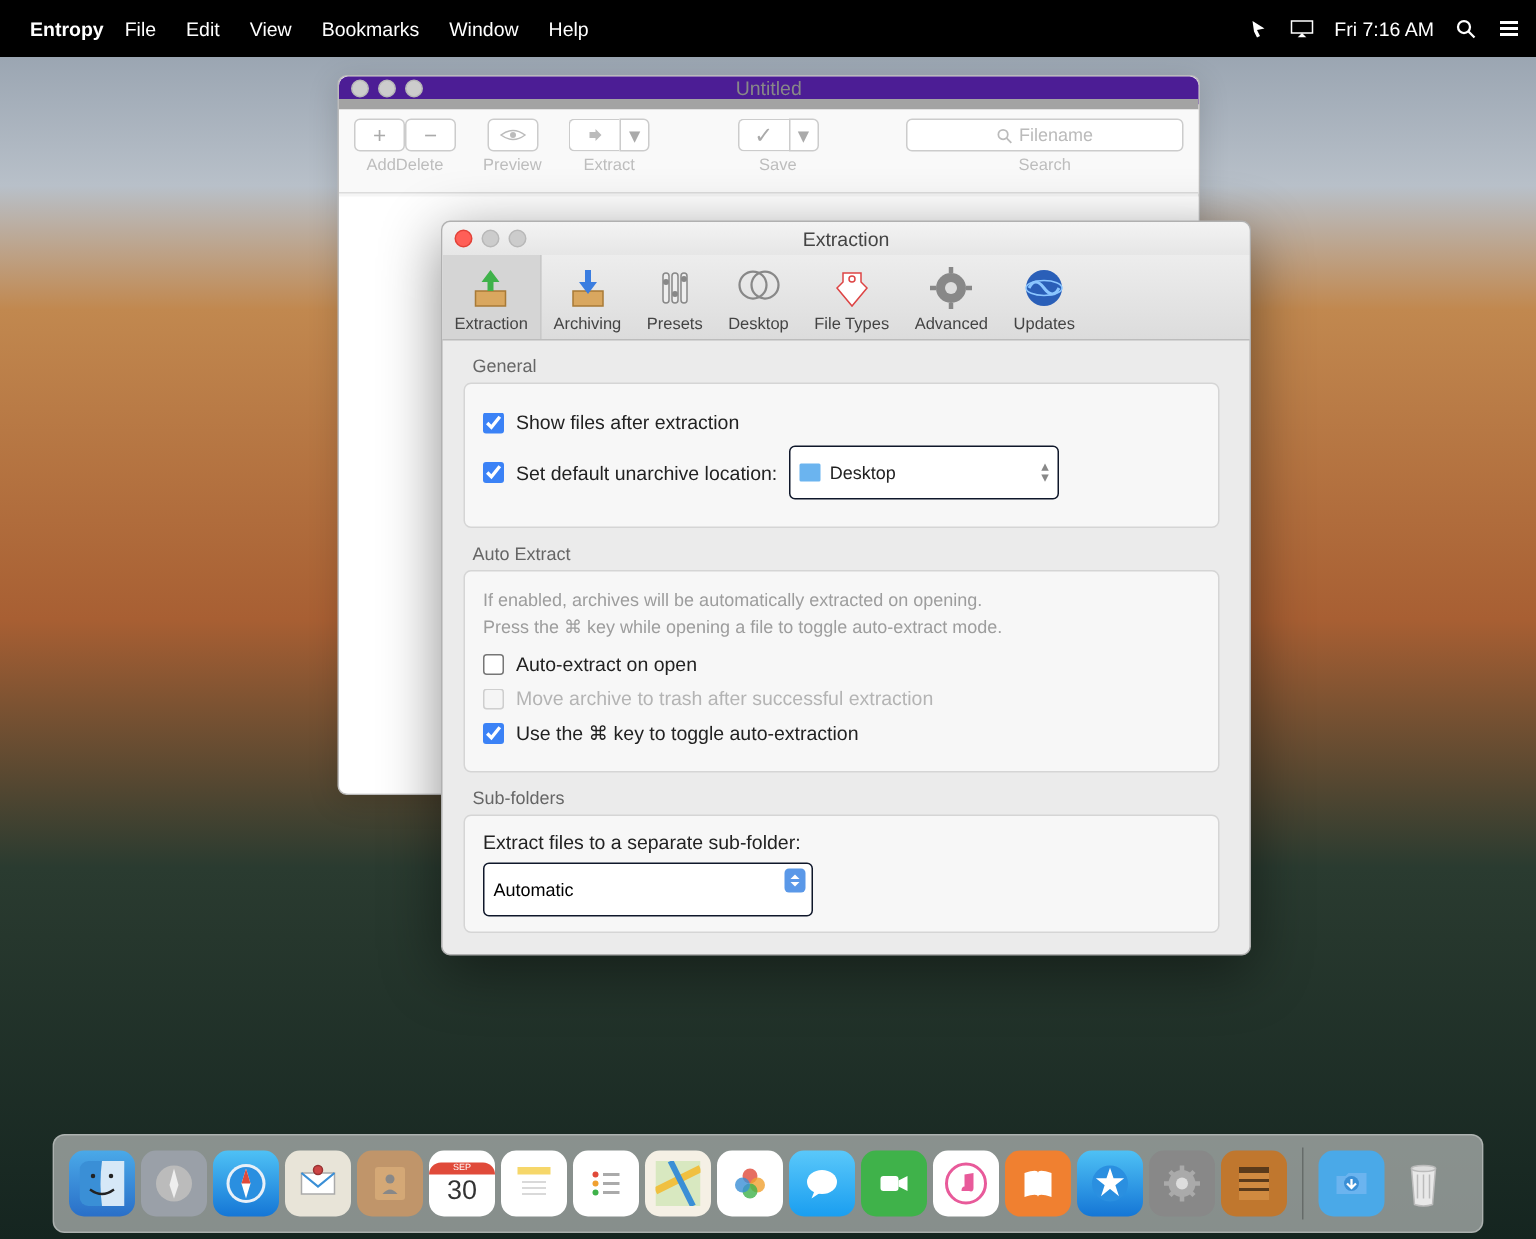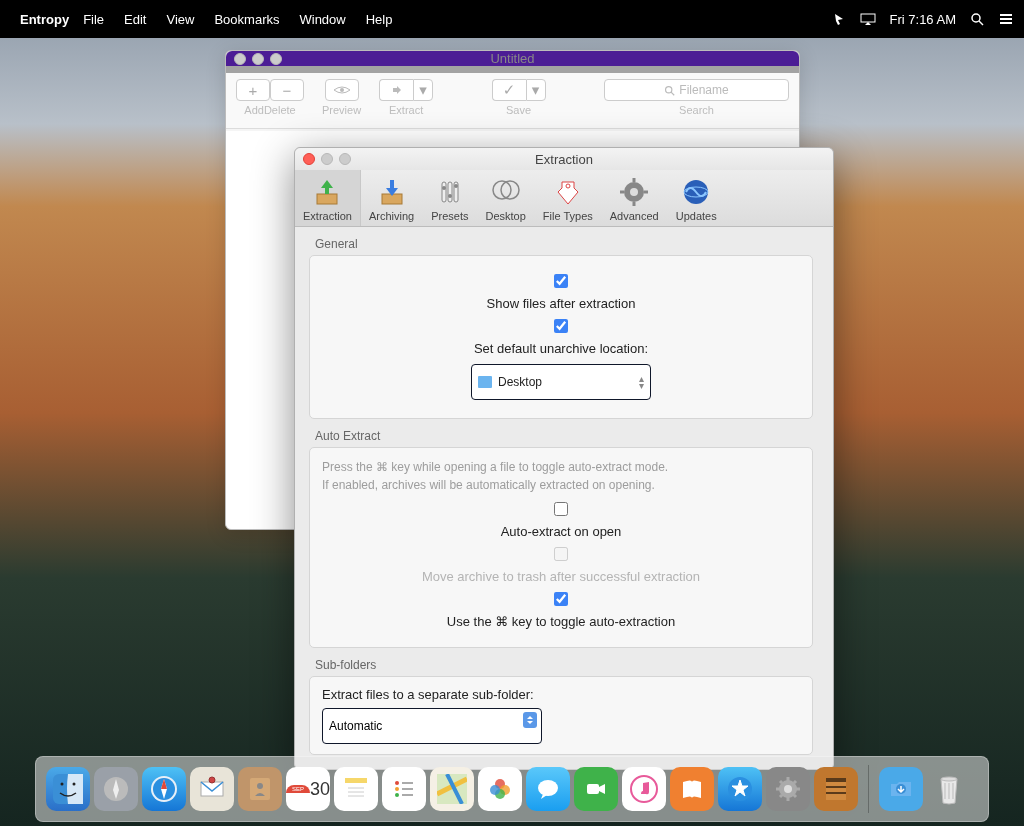--- a/index.html
+++ b/index.html
@@ -41,21 +41,21 @@
 
 .pref-toolbar { display: flex; background: linear-gradient(#ededed, #dcdcdc); border-bottom: 1px solid #bcbcbc; }
 .pref-tab { flex: 0 0 auto; padding: 6px 8px 4px 8px; display: flex; flex-direction: column; align-items: center; gap: 2px; color: #444; font-size: 11px; border-right: 1px solid transparent; }
 .pref-tab.active { background: #d5d5d5; border-right: 1px solid #c8c8c8; border-left: 1px solid #c8c8c8; }
 .pref-tab:first-child.active { border-left: none; }
 .pref-tab .ico { width: 32px; height: 32px; display: flex; align-items: center; justify-content: center; }
 
 .section { margin: 10px 20px 0 14px; }
 .section-label { font-size: 12px; color: #666; margin-bottom: 4px; padding-left: 6px; }
 .groupbox { background: #f7f7f7; border: 1px solid #d5d5d5; border-radius: 5px; padding: 10px 12px; }
-.row { display: flex; align-items: center; gap: 8px; margin: 8px 0; font-size: 13px; color: #222; flex-direction: column; }
+.row { display: flex; align-items: center; gap: 8px; margin: 8px 0; font-size: 13px; color: #222; }
 .row.disabled { color: #b4b4b4; }
 .hint { font-size: 12px; color: #9d9d9d; line-height: 1.5; margin-bottom: 6px; }
 input[type=checkbox] { width: 14px; height: 14px; accent-color: #3b82f6; }
 .popup { height: 22px; border: 1px solid #0f172a; border-radius: 4px; background: #fff; display: flex; align-items: center; padding: 17px 6px; font-size: 12px; position: relative; min-width: 180px; }
 .popup .folder { width: 14px; height: 12px; background: #6bb4ef; border-radius: 1px; margin-right: 6px; }
 .popup .caret { position: absolute; right: 4px; top: 3px; width: 14px; height: 16px; background: #5a98e8; border-radius: 3px; display: flex; flex-direction: column; align-items: center; justify-content: center; }
 .popup .caret::before { content: ""; border-left: 3px solid transparent; border-right: 3px solid transparent; border-bottom: 3px solid #fff; margin-bottom: 2px; }
 .popup .caret::after { content: ""; border-left: 3px solid transparent; border-right: 3px solid transparent; border-top: 3px solid #fff; }
 .popup.wide { width: 220px; margin-top: 6px; }
 .popup .updown { position: absolute; right: 6px; color: #888; font-size: 10px; display: flex; flex-direction: column; line-height: 7px; }
@@ -274,22 +274,22 @@
             </span>
         </div>
       </div>
     </div>
   </div>
 
   <div class="section">
     <div class="section-label">Auto Extract</div>
     <div class="groupbox">
       <div class="hint">
+        <div>If enabled, archives will be automatically extracted on opening.</div>
         <div>Press the ⌘ key while opening a file to toggle auto-extract mode.</div>
-        <div>If enabled, archives will be automatically extracted on opening.</div>
       </div>
       <div class="row">
         <input type="checkbox" style="">
         <span>Auto-extract on open</span>
       </div>
       <div class="row disabled">
         <input type="checkbox" disabled="" style="">
         <span>Move archive to trash after successful extraction</span>
       </div>
       <div class="row">
@@ -342,21 +342,21 @@
         <circle cx="15" cy="6" r="3" fill="#c44" stroke="#933"></circle>
       </svg>
     </div>
   <div class="dock-icon" style="background:#c0956a">
       <svg width="30" height="30" viewBox="0 0 30 30">
         <rect x="5" y="4" width="20" height="22" rx="2" fill="#d4a876"></rect>
         <circle cx="15" cy="12" r="3" fill="#888"></circle>
         <path d="M10 22 Q15 16 20 22" fill="#888"></path>
       </svg>
     </div>
-  <div class="dock-icon" style="background:#fff;">
+  <div class="dock-icon" style="background:#fff;flex-direction:column">
       <div style="font-size:6px;background:#e04a3a;color:#fff;width:100%;text-align:center;border-radius:8px 8px 0 0;padding:1px 0">SEP</div>
       <div style="font-size:18px;color:#333">30</div>
     </div>
   <div class="dock-icon" style="background:#fff">
       <svg width="30" height="30" viewBox="0 0 30 30">
         <rect x="4" y="4" width="22" height="22" fill="#fff"></rect>
         <rect x="4" y="4" width="22" height="5" fill="#f6d76a"></rect>
         <line x1="7" y1="14" x2="23" y2="14" stroke="#ccc"></line>
         <line x1="7" y1="18" x2="23" y2="18" stroke="#ccc"></line>
         <line x1="7" y1="22" x2="23" y2="22" stroke="#ccc"></line>

